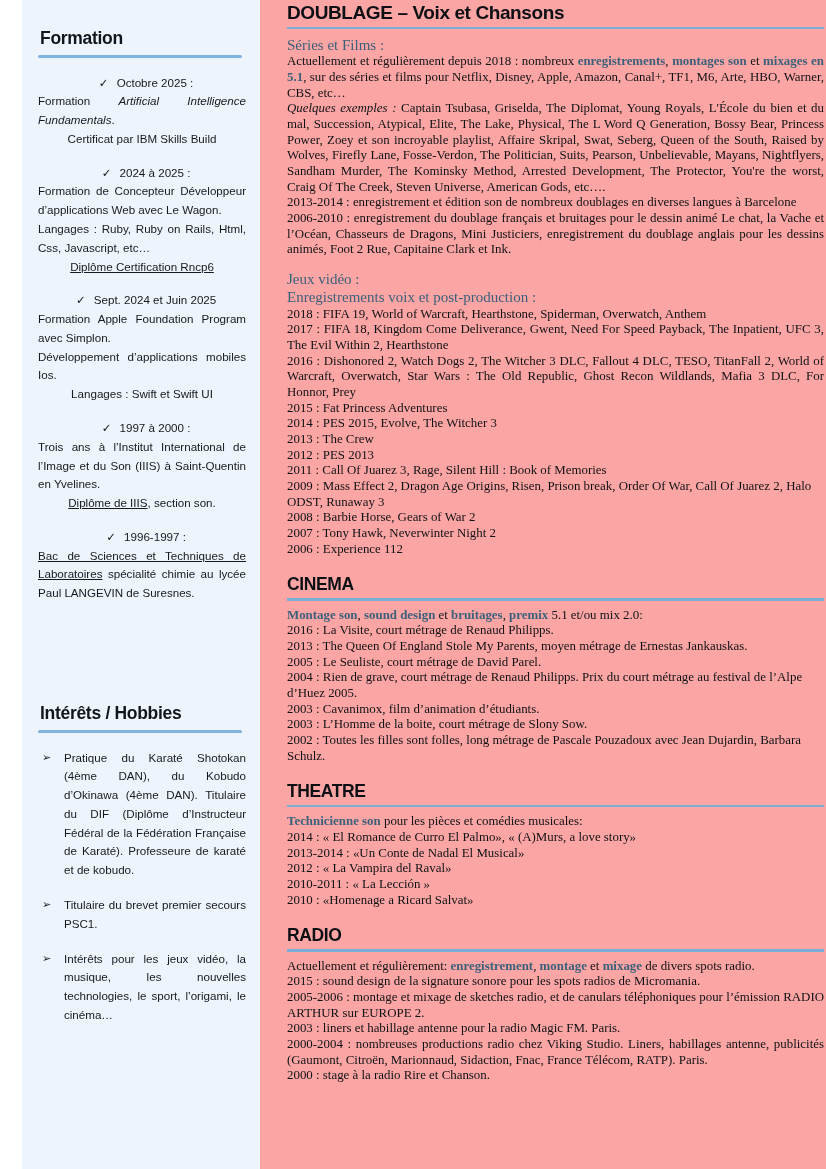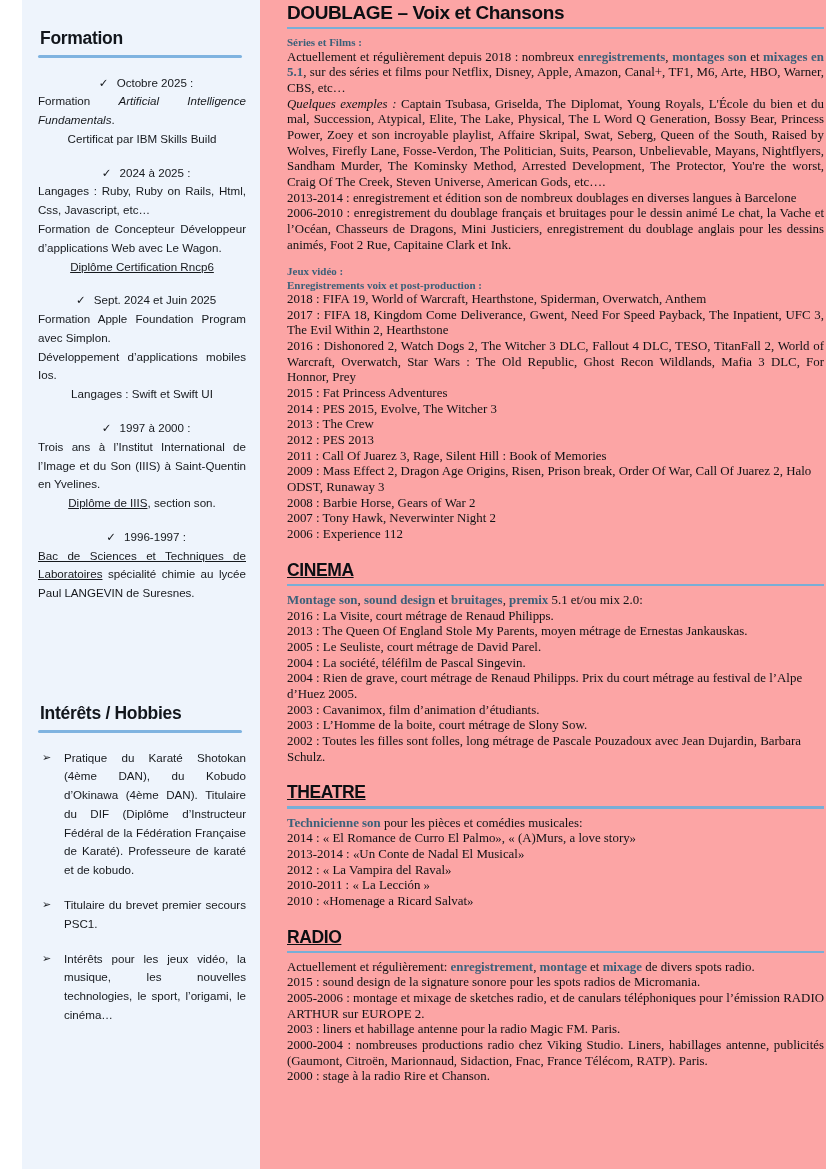--- a/index.html
+++ b/index.html
@@ -104,21 +104,20 @@
   .sec-head {
     font-family: "Liberation Sans", sans-serif;
     font-size: 19px;
     font-weight: bold;
     color: #0c0f13;
     letter-spacing: -0.4px;
     margin: 0 0 3px 0;
   }
   .sec-head.small {
     font-size: 17.5px;
-    text-decoration: underline;
   }
   .sec-rule {
     height: 2.2px;
     background: #79aed6;
     margin: 0 0 7px 0;
   }
   .body-txt {
     font-size: 12.9px;
     line-height: 1.215;
     color: #101214;
@@ -128,22 +127,22 @@
   .body-txt p {
     margin: 0;
   }
   .body-txt p.left { text-align: left; }
   .accent {
     color: #3b6079;
     font-weight: bold;
   }
   .subhead {
     color: #3b6079;
-    font-weight: bold;
-    font-size: 11px;
+    font-weight: normal;
+    font-size: 15px;
     line-height: 1.215;
   }
   .gap-md { height: 12px; }
   .gap-lg { height: 15px; }
 </style>
 </head>
 <body>
 
 <div class="page">
 
@@ -153,22 +152,22 @@
       <h2 class="side-head">Formation</h2>
       <div class="side-rule"></div>
       <div id="formation-entries">
           <div class="side-entry">
             <div class="ln nojust"><span class="tick">✓</span><span>Octobre 2025 :</span></div>
             <div class="ln"><span>Formation </span><span class="ital">Artificial Intelligence Fundamentals</span><span>.</span></div>
             <div class="ln nojust"><span>Certificat par IBM Skills Build</span></div>
           </div>
           <div class="side-entry">
             <div class="ln nojust"><span class="tick">✓</span><span>2024 à 2025 :</span></div>
+            <div class="ln"><span>Formation de Concepteur Développeur d’applications Web avec Le Wagon.</span></div>
             <div class="ln"><span>Langages : Ruby, Ruby on Rails, Html, Css, Javascript, etc…</span></div>
-            <div class="ln"><span>Formation de Concepteur Développeur d’applications Web avec Le Wagon.</span></div>
             <div class="ln nojust"><span class="undl">Diplôme Certification Rncp6</span></div>
           </div>
           <div class="side-entry">
             <div class="ln nojust"><span class="tick">✓</span><span>Sept. 2024 et Juin 2025</span></div>
             <div class="ln"><span>Formation Apple Foundation Program avec Simplon.</span></div>
             <div class="ln"><span>Développement d’applications mobiles Ios.</span></div>
             <div class="ln nojust"><span>Langages :  Swift et Swift UI</span></div>
           </div>
           <div class="side-entry">
             <div class="ln nojust"><span class="tick">✓</span><span>1997 à 2000 :</span></div>
@@ -233,21 +232,20 @@
           <div class="gap-lg"></div>
         </section>
         <section class="sec">
           <h1 class="sec-head small">CINEMA</h1>
           <div class="sec-rule"></div>
           <div class="body-txt">
             <p class="left"><span class="accent">Montage son</span><span>, </span><span class="accent">sound design</span><span> et </span><span class="accent">bruitages</span><span>, </span><span class="accent">premix</span><span> 5.1 et/ou mix 2.0:</span></p>
             <p class="left"><span>2016 : La Visite, court métrage de Renaud Philipps.</span></p>
             <p class="left"><span>2013 : The Queen Of England Stole My Parents, moyen métrage de Ernestas Jankauskas.</span></p>
             <p class="left"><span>2005 : Le Seuliste, court métrage de David Parel.</span></p>
-            <p class="left"><span>2004 : La société, téléfilm de Pascal Singevin.</span></p>
             <p class="left"><span>2004 : Rien de grave, court métrage de Renaud Philipps. Prix du court métrage au festival de l’Alpe d’Huez 2005.</span></p>
             <p class="left"><span>2003 : Cavanimox, film d’animation d’étudiants.</span></p>
             <p class="left"><span>2003 : L’Homme de la boite, court métrage de Slony Sow.</span></p>
             <p class="left"><span>2002 : Toutes les filles sont folles, long métrage de Pascale Pouzadoux avec Jean Dujardin, Barbara Schulz.</span></p>
           </div>
           <div class="gap-lg"></div>
         </section>
         <section class="sec">
           <h1 class="sec-head small">THEATRE</h1>
           <div class="sec-rule"></div>

